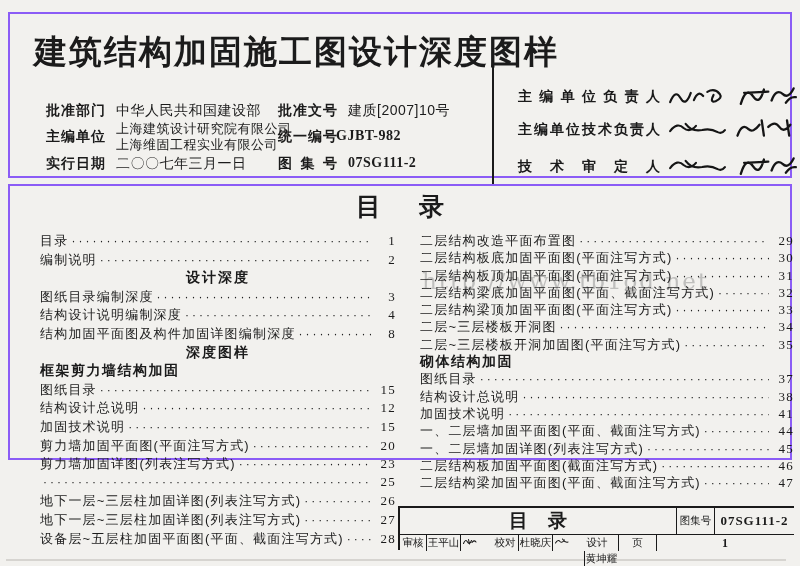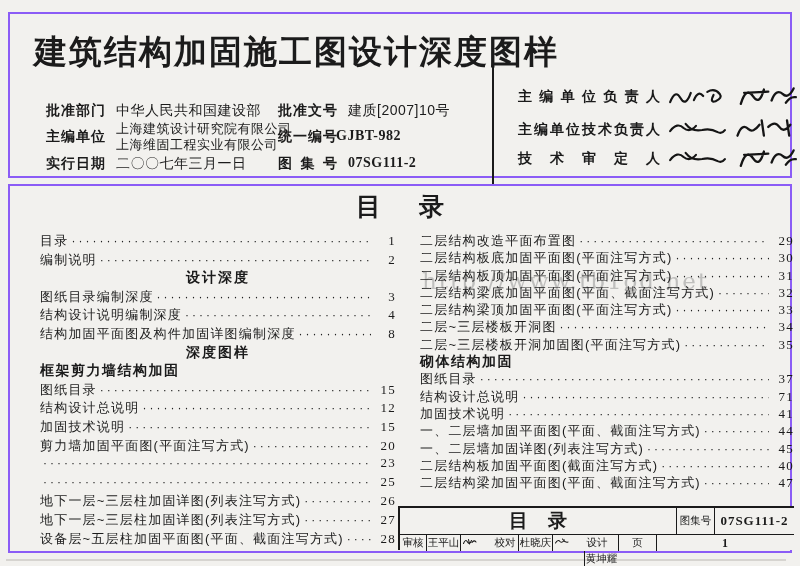--- a/index.html
+++ b/index.html
@@ -18,21 +18,21 @@
   .meta .val{position:absolute;white-space:nowrap;letter-spacing:0.5px;}
   .num{font-family:"Liberation Serif",serif;font-weight:bold;letter-spacing:1px;}
   .jlab{display:inline-block;text-align:justify;text-align-last:justify;}
   .officials{position:absolute;left:482px;top:0;width:300px;height:100%;border-left:2px solid #1a1a1a;margin-top:44px;}
   .official-row{position:absolute;left:0;width:100%;height:26px;}
   .official-row .olab{position:absolute;left:24px;width:142px;font-size:14px;font-weight:600;text-align:justify;text-align-last:justify;white-space:nowrap;}
   .official-row .sig1{position:absolute;left:172px;top:-4px;}
   .official-row .sig2{position:absolute;left:238px;top:-6px;}
 
   
-  .body-box{left:8px;top:184px;width:784px;height:369px;}
+  .body-box{left:8px;top:184px;width:784px;height:276px;}
   .toc-title{position:absolute;left:0;top:4px;width:100%;text-align:center;font-size:25px;font-weight:bold;letter-spacing:38px;padding-left:38px;box-sizing:border-box;}
   .toc-col{position:absolute;top:46px;z-index:2;}
   .col-left{left:30px;width:356px;}
   .col-right{left:410px;width:374px;}
   .toc-row{display:flex;align-items:baseline;height:18.6px;font-size:13px;letter-spacing:1.2px;white-space:nowrap;}
   .col-right .toc-row{height:17.3px;}
   .toc-row .lbl{flex:none;}
   .toc-row .leader{flex:1;overflow:hidden;margin:0 3px;letter-spacing:3px;color:#222;font-size:12px;}
   .toc-row .pg{flex:none;min-width:22px;text-align:right;font-family:"Liberation Serif",serif;font-size:13px;}
   .toc-row.section{justify-content:center;font-weight:bold;font-size:14px;letter-spacing:2px;}
@@ -107,21 +107,21 @@
             <svg class="sig" width="62" height="24" viewBox="0 0 60 22">
               <path d="M4 13 Q11 4 17 10 Q23 15 29 8 M19 6 Q25 14 35 12 Q43 10 50 14 Q54 16 57 12" fill="none" stroke="#151515" stroke-width="2.1" stroke-linecap="round"></path>
             </svg>
           </span>
           <span class="sig2">
             <svg class="sig" width="66" height="26" viewBox="0 0 60 22">
               <path d="M5 18 Q9 6 15 12 Q19 16 25 8 M27 4 L29 18 M33 10 Q39 4 43 10 Q47 16 53 8 M50 4 L52 18" fill="none" stroke="#151515" stroke-width="2.1" stroke-linecap="round"></path>
             </svg>
           </span>
         </div>
-        <div class="official-row" style="top: 92px;">
+        <div class="official-row" style="top: 100px;">
           <span class="olab">技术审定人</span>
           <span class="sig1">
             <svg class="sig" width="62" height="24" viewBox="0 0 60 22">
               <path d="M4 13 Q11 4 17 10 Q23 15 29 8 M19 6 Q25 14 35 12 Q43 10 50 14 Q54 16 57 12" fill="none" stroke="#151515" stroke-width="2.1" stroke-linecap="round"></path>
             </svg>
           </span>
           <span class="sig2">
             <svg class="sig" width="66" height="26" viewBox="0 0 60 22">
               <path d="M8 19 Q13 3 19 12 T29 6 M11 9 L33 8 M36 16 Q40 5 46 10 Q51 15 56 5 M49 18 Q53 12 58 13" fill="none" stroke="#151515" stroke-width="2.1" stroke-linecap="round"></path>
             </svg>
@@ -195,20 +195,21 @@
           <span class="lbl">加固技术说明</span>
           <span class="leader">··························································································</span>
           <span class="pg">15</span>
         </div>
         <div class="toc-row entry">
           <span class="lbl">剪力墙加固平面图(平面注写方式)</span>
           <span class="leader">··························································································</span>
           <span class="pg">20</span>
         </div>
         <div class="toc-row entry">
+          <span class="lbl">剪力墙加固详图(列表注写方式)</span>
           <span class="leader">··························································································</span>
           <span class="pg">23</span>
         </div>
         <div class="toc-row entry">
           <span class="leader">··························································································</span>
           <span class="pg">25</span>
         </div>
         <div class="toc-row entry">
           <span class="lbl">地下一层~三层柱加固详图(列表注写方式)</span>
           <span class="leader">··························································································</span>
@@ -265,41 +266,41 @@
           <span class="lbl">砌体结构加固</span>
         </div>
         <div class="toc-row entry">
           <span class="lbl">图纸目录</span>
           <span class="leader">··························································································</span>
           <span class="pg">37</span>
         </div>
         <div class="toc-row entry">
           <span class="lbl">结构设计总说明</span>
           <span class="leader">··························································································</span>
-          <span class="pg">71</span>
+          <span class="pg">38</span>
         </div>
         <div class="toc-row entry">
           <span class="lbl">加固技术说明</span>
           <span class="leader">··························································································</span>
           <span class="pg">41</span>
         </div>
         <div class="toc-row entry">
           <span class="lbl">一、二层墙加固平面图(平面、截面注写方式)</span>
           <span class="leader">··························································································</span>
           <span class="pg">44</span>
         </div>
         <div class="toc-row entry">
           <span class="lbl">一、二层墙加固详图(列表注写方式)</span>
           <span class="leader">··························································································</span>
           <span class="pg">45</span>
         </div>
         <div class="toc-row entry">
           <span class="lbl">二层结构板加固平面图(截面注写方式)</span>
           <span class="leader">··························································································</span>
-          <span class="pg">40</span>
+          <span class="pg">46</span>
         </div>
         <div class="toc-row entry">
           <span class="lbl">二层结构梁加固平面图(平面、截面注写方式)</span>
           <span class="leader">··························································································</span>
           <span class="pg">47</span>
         </div>
       </div>
 
     <div class="footer-block">
       <div class="f-row1">

